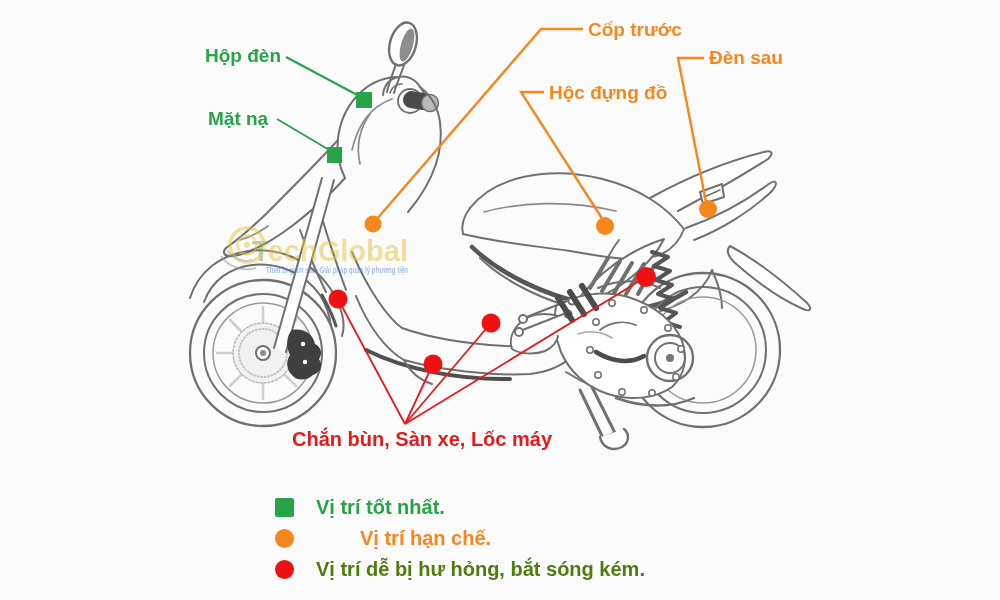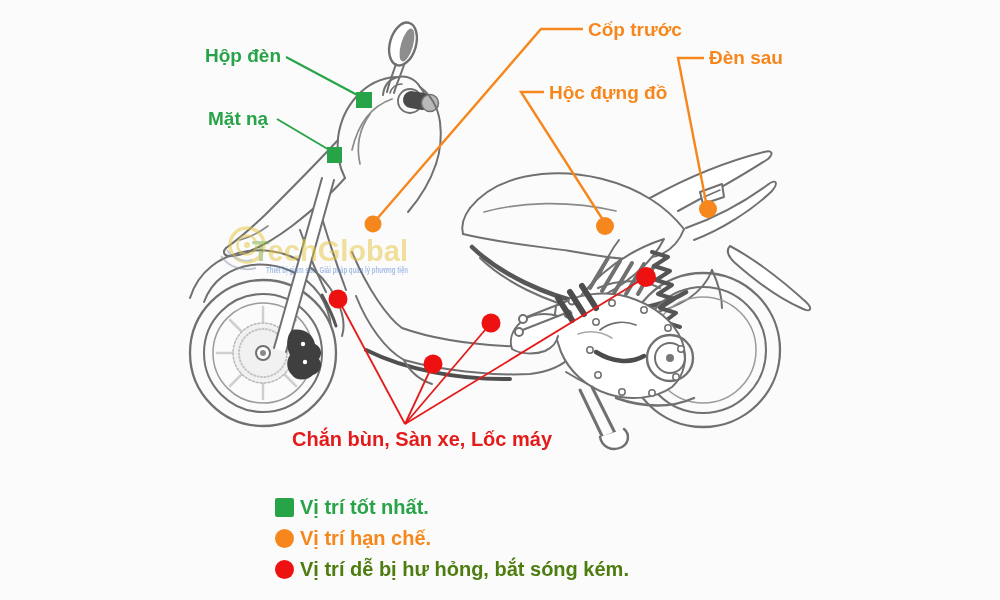--- a/index.html
+++ b/index.html
@@ -1,30 +1,30 @@
 <!DOCTYPE html>
 <html><head>
 <meta charset="utf-8">
 <style>
   html,body{margin:0;padding:0;}
   body{width:1000px;height:600px;background:#fbfbfb;overflow:hidden;
        font-family:"Liberation Sans", sans-serif;}
   .stage{position:relative;width:1000px;height:600px;background:#fbfbfb;}
   svg{position:absolute;left:0;top:0;}
   .legend{position:absolute;left:275px;top:496px;display:flex;flex-direction:column;gap:8px;}
-  .legend-row{display:flex;align-items:center;gap:6px;height:23px;}
+  .legend-row{display:flex;align-items:center;gap:22px;height:23px;}
   .lmark{display:inline-block;width:19px;height:19px;flex:0 0 19px;}
   .lmark.square{border-radius:2px;}
   .lmark.circle{border-radius:50%;}
   .green-bg{background:#27A348;}
   .orange-bg{background:#F6871D;}
   .red-bg{background:#EE1111;}
   .ltext{font-size:20px;font-weight:bold;line-height:23px;white-space:nowrap;}
   .green-text{color:#27A348;}
-  .orange-text{color:#F6871D;}
+  .orange-text{color:#F6871D;margin-left:44px;}
   .red-text{color:#4d7c0f;}
 </style>
 </head>
 <body>
 
 <div class="stage">
 
 <svg width="1000" height="600" viewBox="0 0 1000 600">
 
   <g stroke="#707070" stroke-width="2" fill="none" stroke-linecap="round" stroke-linejoin="round">

